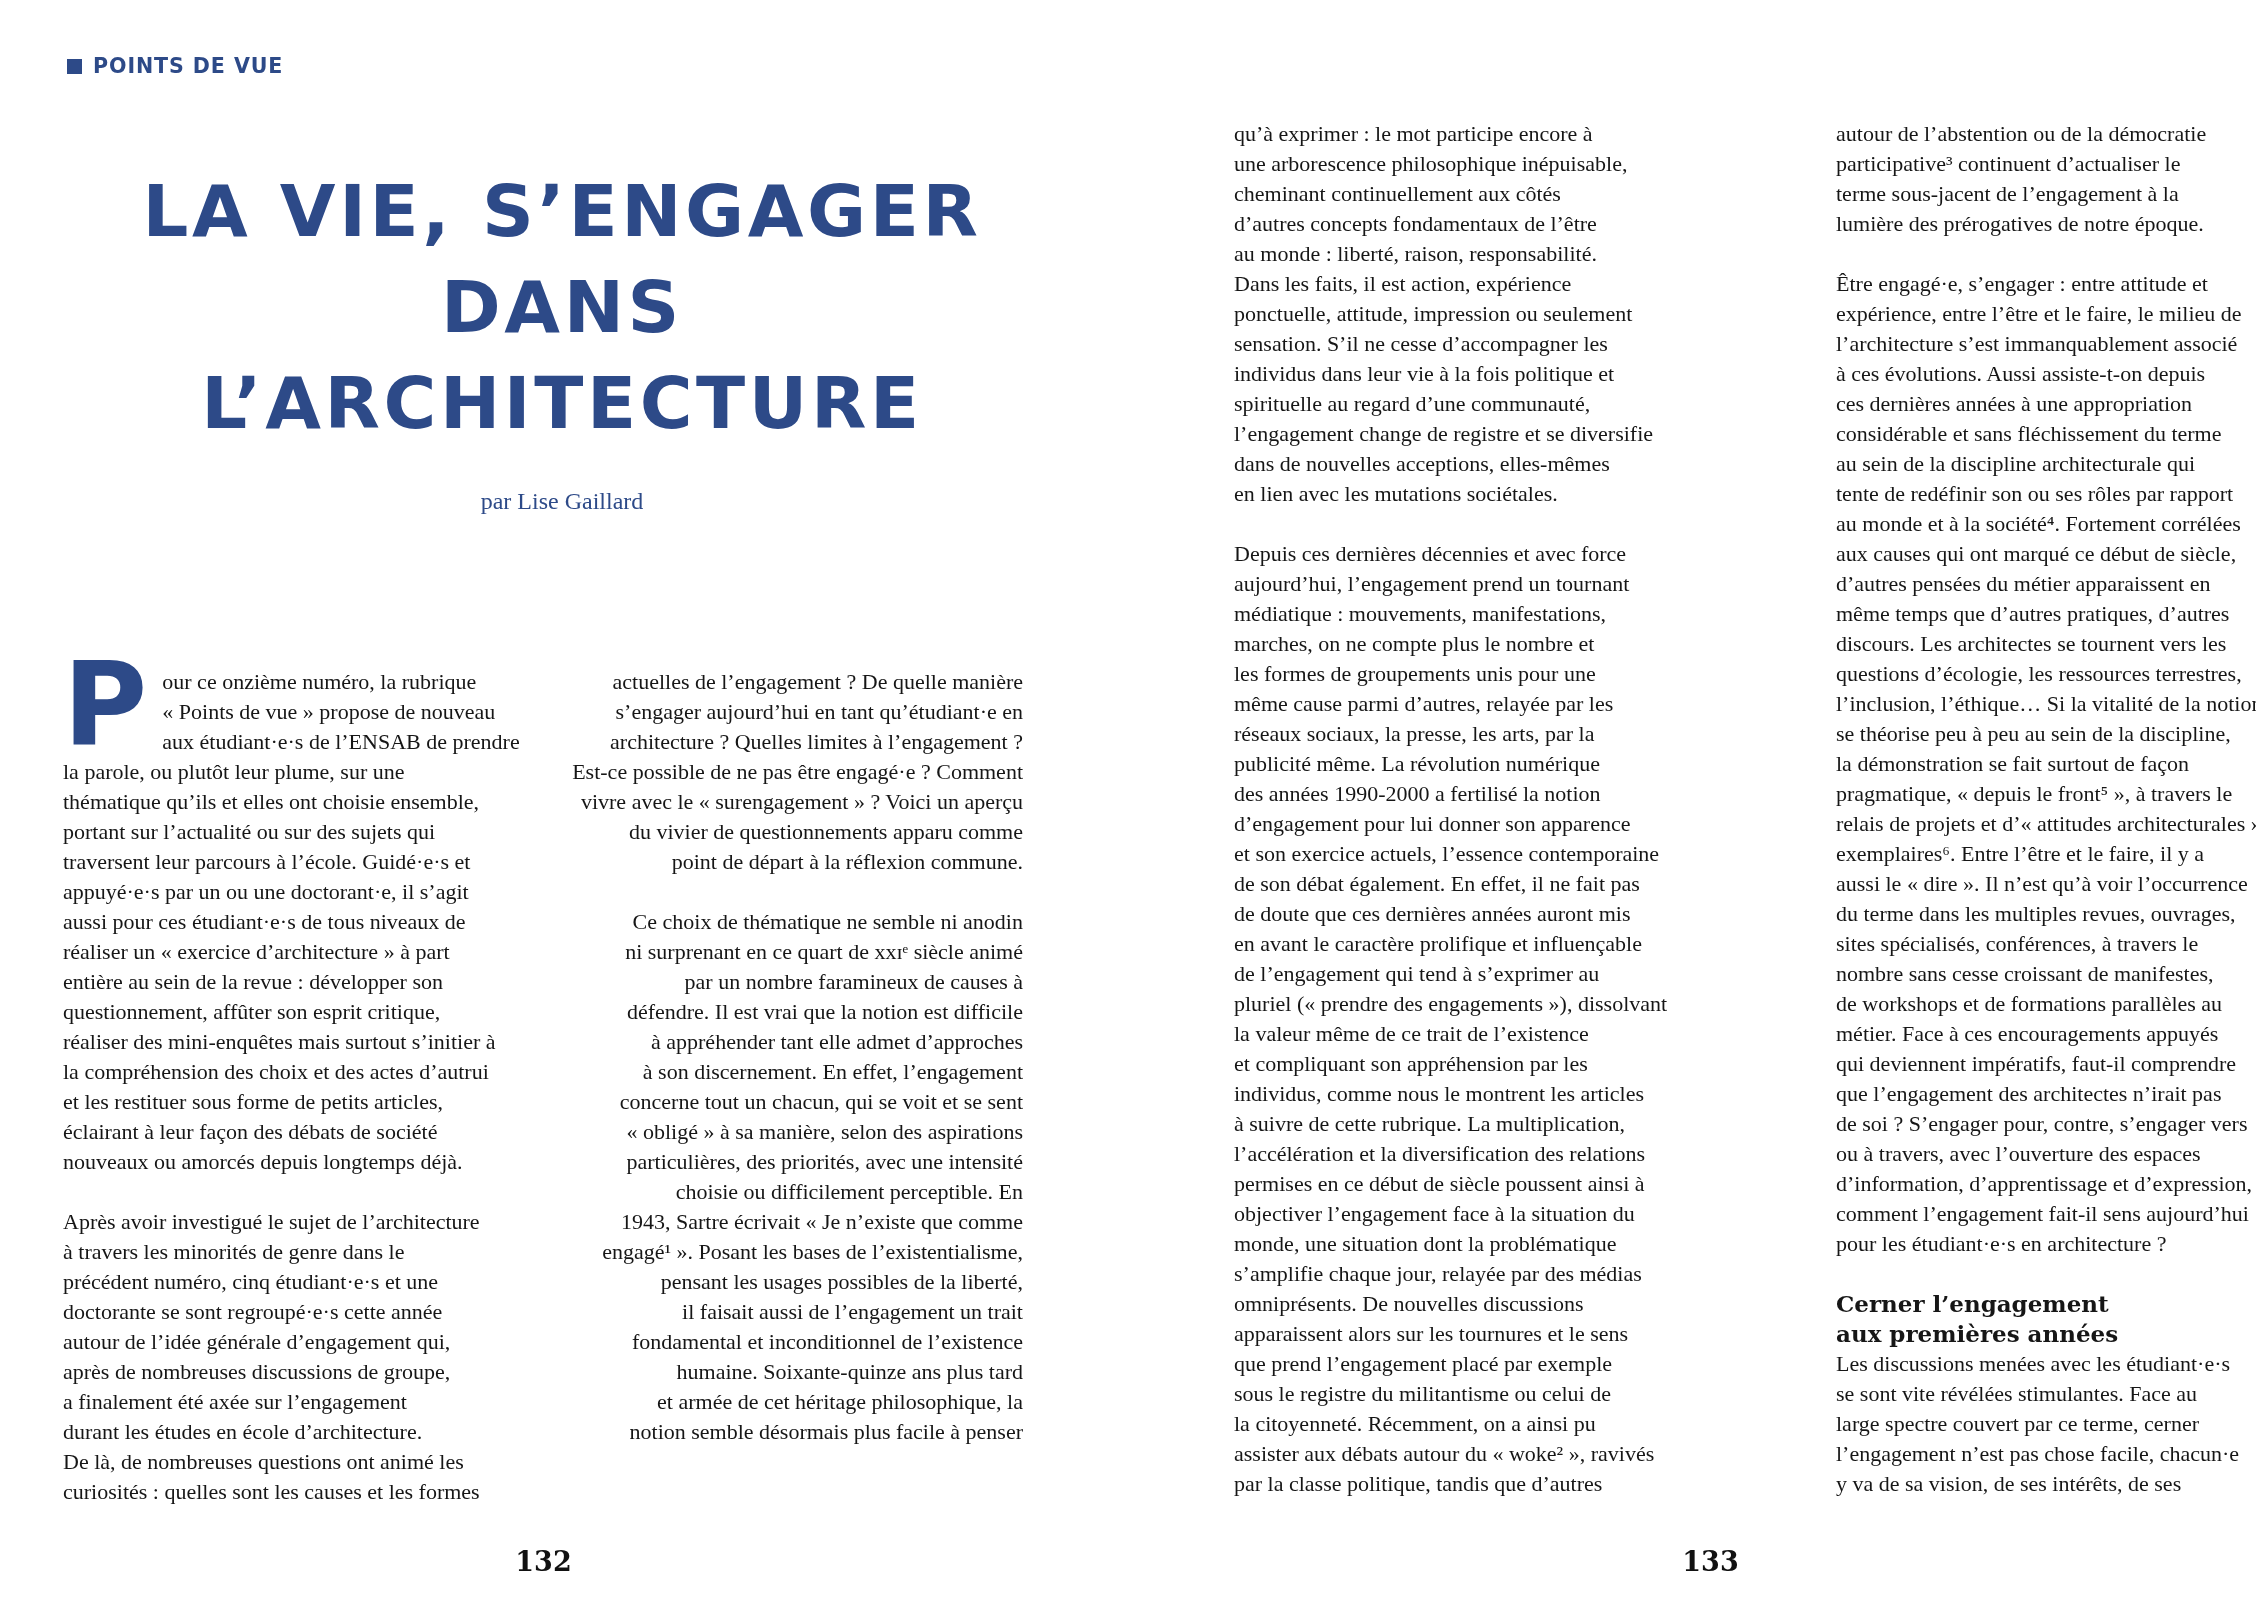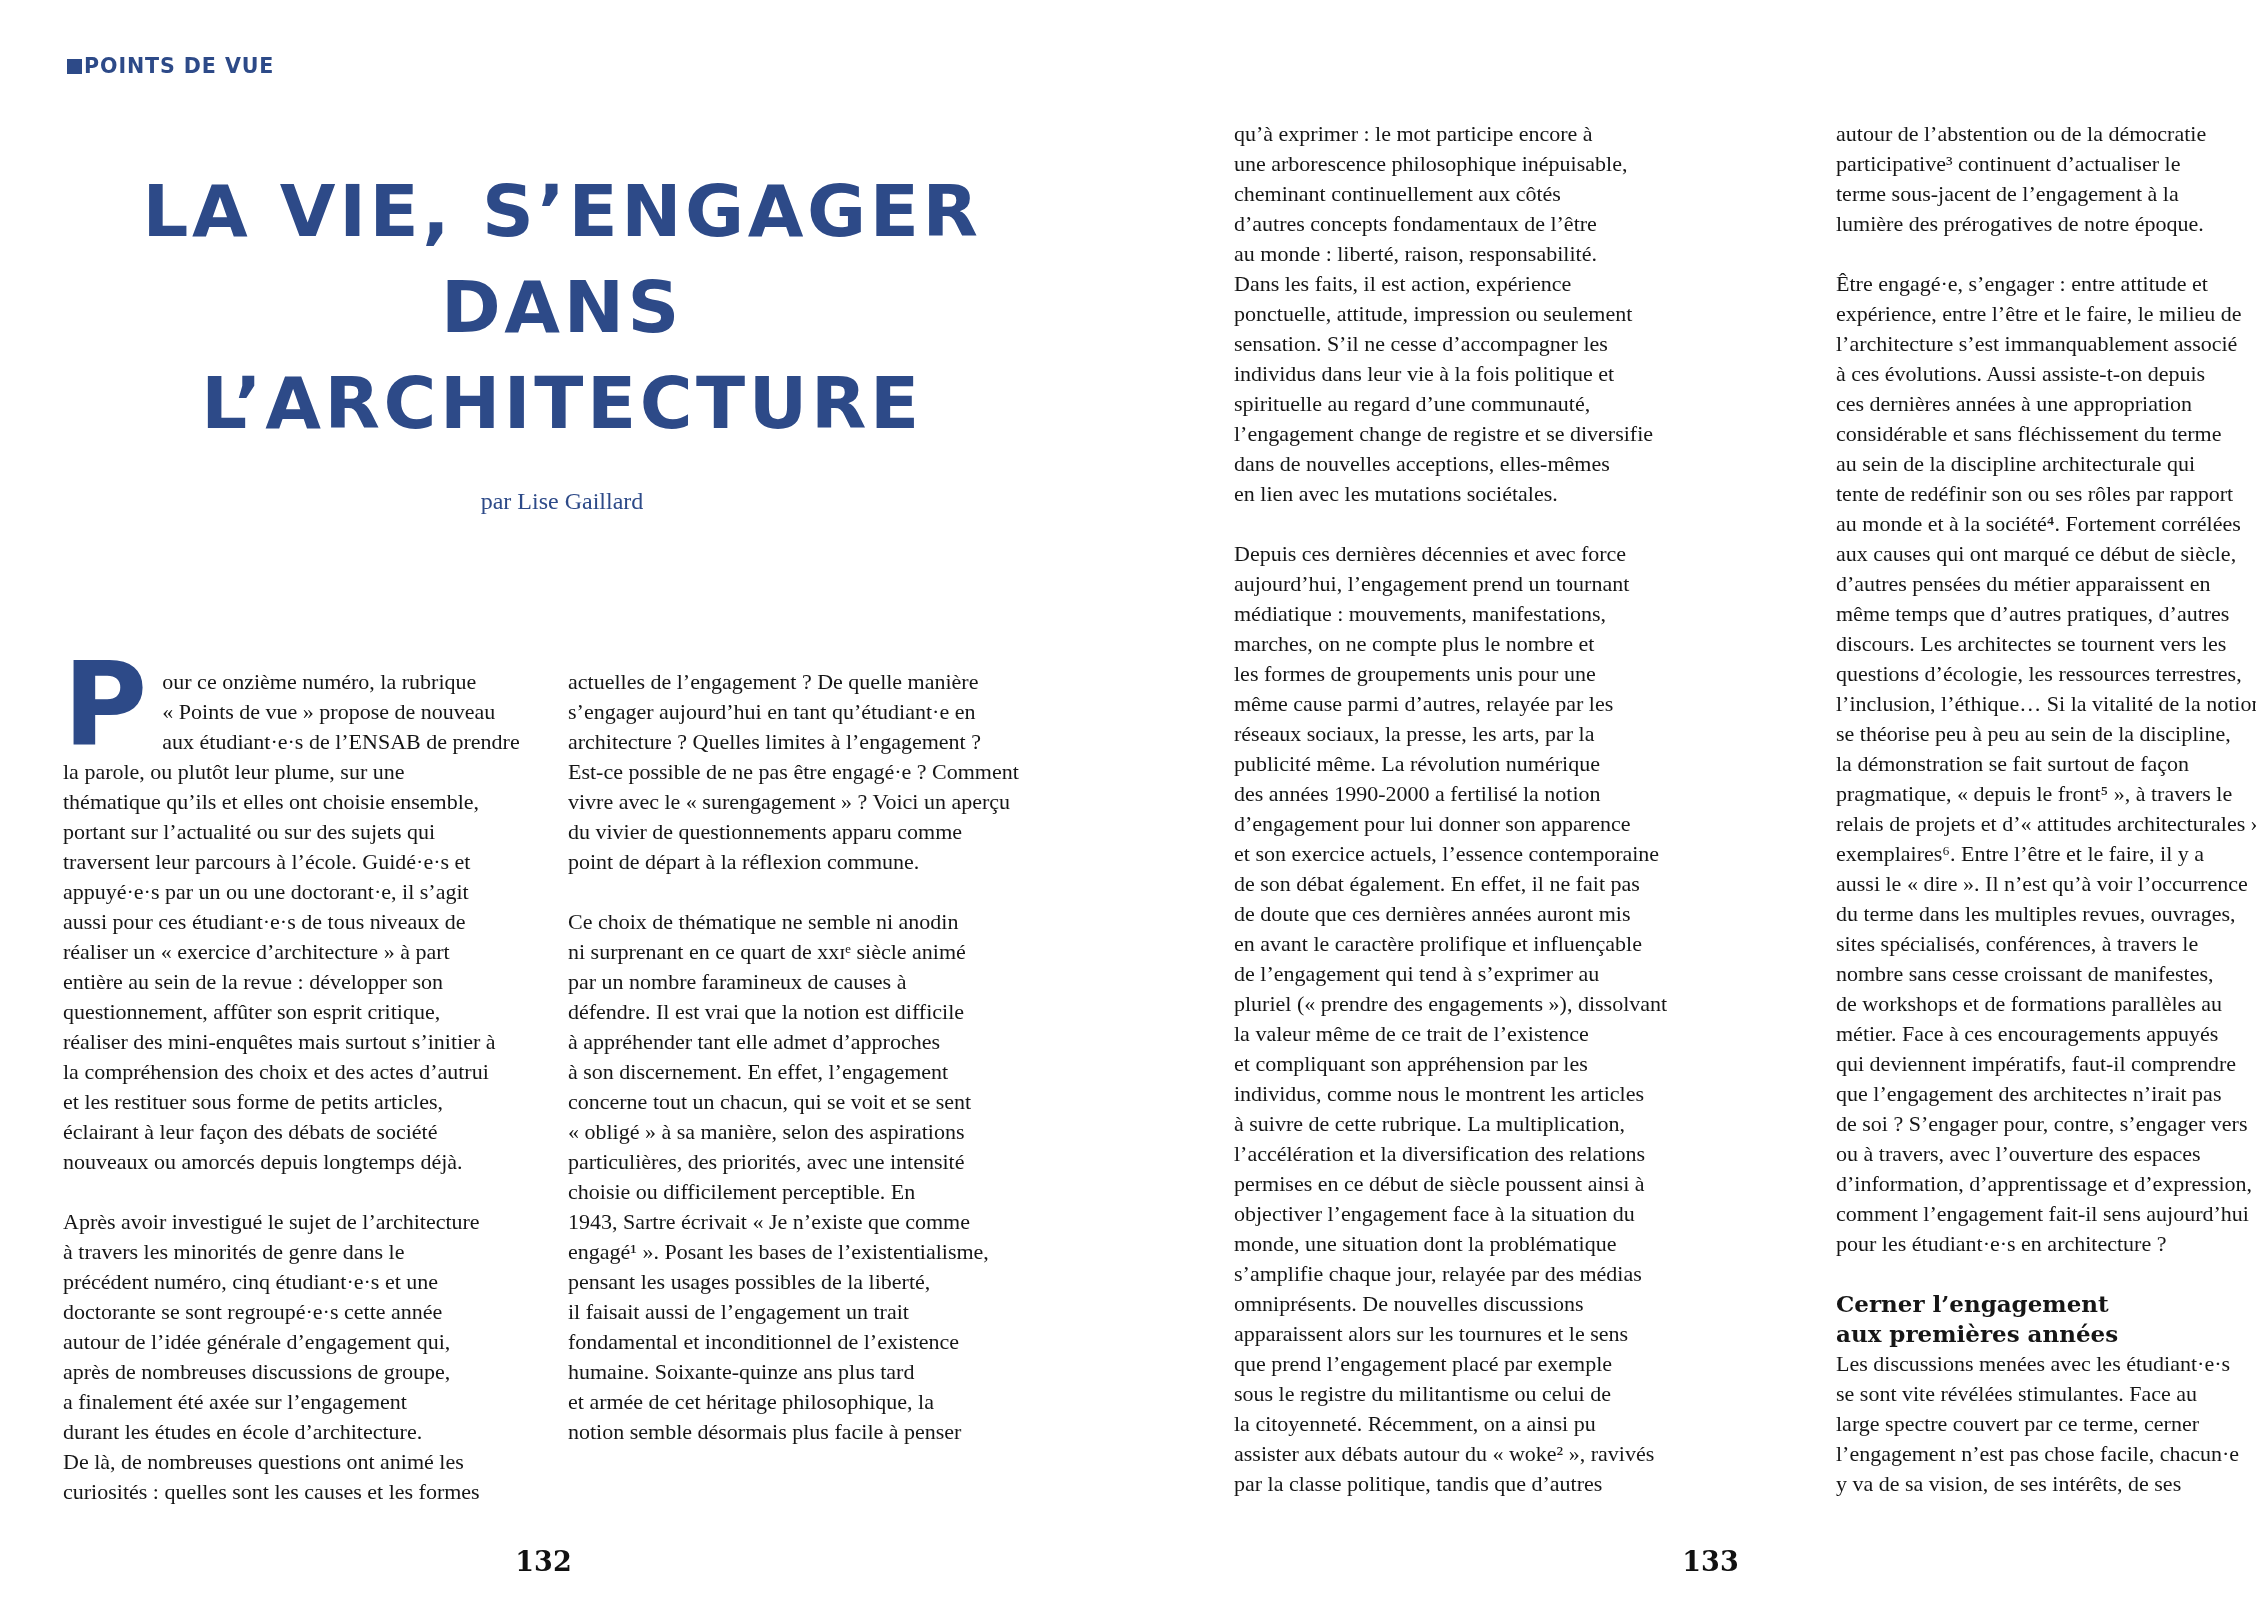--- a/index.html
+++ b/index.html
@@ -12,21 +12,21 @@
     font-family: "Liberation Serif", "DejaVu Serif", serif;
     color: #161616;
   }
   
   .kicker {
     position: absolute;
     left: 67px;
     top: 54px;
     display: flex;
     align-items: center;
-    gap: 2px;
+    gap: 11px;
   }
   .kicker .bullet {
     width: 15px;
     height: 15px;
     background: #2d4a88;
   }
   .kicker .kicker-label {
     font-family: "DejaVu Sans", "Liberation Sans", sans-serif;
     font-weight: bold;
     font-size: 20.6px;
@@ -56,21 +56,21 @@
     font-size: 24px;
     color: #2d4a88;
   }
   
   .col {
     position: absolute;
     font-size: 22px;
     line-height: 30px;
   }
   .col-l1 { left: 63px;   top: 667px; width: 461px; }
-  .col-l2 { left: 568px;  top: 667px; width: 470px; }
+  .col-l2 { left: 553px;  top: 667px; width: 470px; text-align: right; }
   .col-r1 { left: 1234px; top: 119px; width: 464px; }
   .col-r2 { left: 1812px; top: 119px; width: 466px; margin-left: 24px; }
   .block {
     white-space: pre-line;
     margin: 0 0 30px 0;
   }
   .block.heading {
     font-family: "DejaVu Serif", "Liberation Serif", serif;
     font-weight: bold;
     font-size: 23px;

